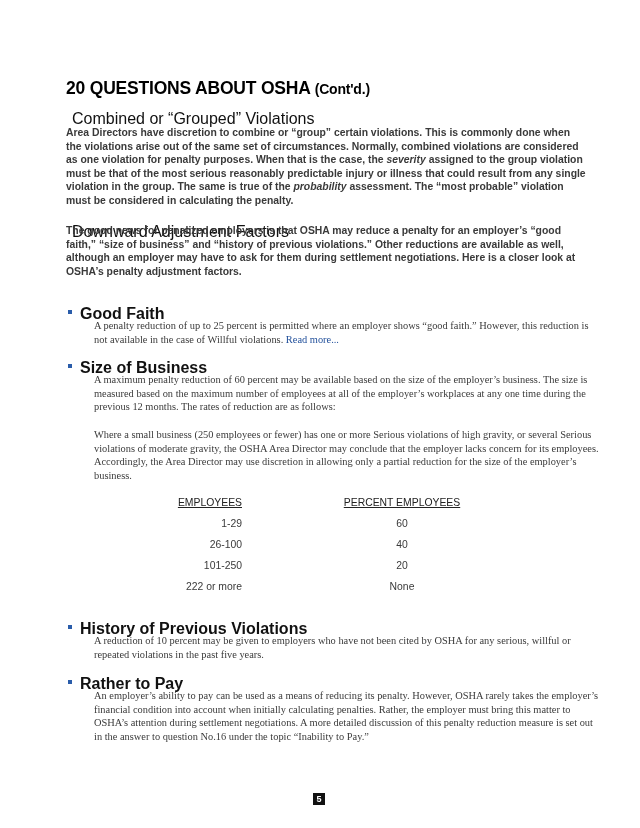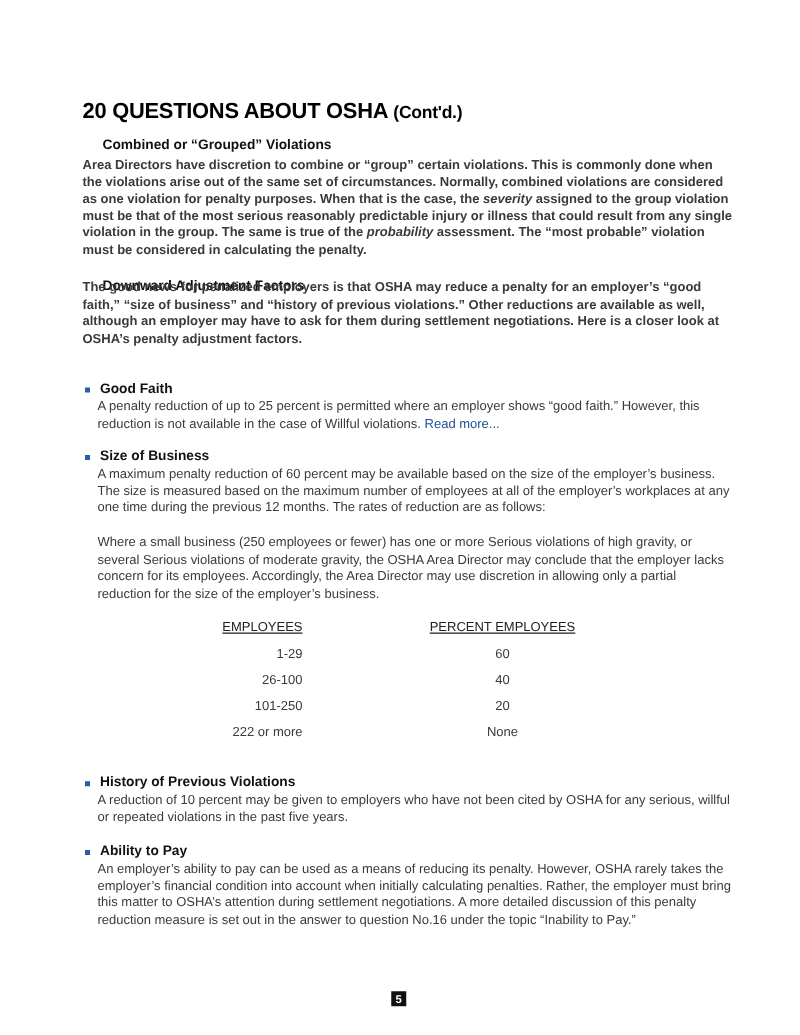--- a/index.html
+++ b/index.html
@@ -8,36 +8,36 @@
     font-family: "Liberation Sans", sans-serif; color: #333333;
   }
   .page { position: absolute; left: 66px; top: 0; width: 520px; }
   .title {
     position: absolute; top: 78px; left: 0;
     font-size: 17.5px; font-weight: bold; color: #000; letter-spacing: -0.2px;
     white-space: nowrap;
   }
   .title .cont { font-size: 14px; font-weight: bold; }
   .h2 {
-    position: absolute; left: 16px; font-size: 11px; font-weight: bold; color: #111;
+    position: absolute; left: 6px; font-size: 16px; font-weight: normal; color: #111;
     white-space: nowrap;
   }
   .para {
     position: absolute; left: 0; width: 520px; font-size: 10.4px; line-height: 13.6px; color: #3a3a3a; font-weight: bold;
   }
   .para em { font-style: italic; }
   .bullet { position: absolute; left: 0; width: 520px; }
   .bullet .dot {
     position: absolute; left: 2px; top: 5px; width: 4px; height: 4px; background: #2a5caa;
   }
   .bullet .btitle {
-    position: absolute; left: 14px; top: 0; font-size: 11px; font-weight: bold; color: #111; white-space: nowrap;
+    position: absolute; left: 14px; top: 0; font-size: 16px; font-weight: bold; color: #111; white-space: nowrap;
   }
   .bullet .btext {
-    position: absolute; left: 12px; top: 14px; width: 508px; font-size: 10.4px; line-height: 13.6px; color: #3a3a3a;
+    position: absolute; left: 28px; top: 14px; width: 508px; font-size: 10.4px; line-height: 13.6px; color: #3a3a3a; font-family: Liberation Serif, serif;
   }
   .link { color: #1f4e9a; cursor: pointer; }
   .tbl { position: absolute; left: 66px; top: 497px; width: 300px; font-size: 10.4px; color: #3a3a3a; }
   .tbl .row { position: absolute; left: 0; width: 300px; height: 14px; }
   .tbl .c1 { position: absolute; left: 0; width: 110px; text-align: right; }
   .tbl .c2 { position: absolute; left: 205px; width: 130px; text-align: center; }
   .tbl .hdr { text-decoration: underline; color: #222; }
   .pagenum {
     position: absolute; left: 313px; top: 793px; width: 12px; height: 12px; background: #111; color: #fff;
     font-size: 9px; font-weight: bold; text-align: center; line-height: 12px;
@@ -72,21 +72,21 @@
   </div>
 
   <div class="bullet" style="top:620px;">
     <span class="dot"></span>
     <div class="btitle">History of Previous Violations</div>
     <div class="btext">A reduction of 10 percent may be given to employers who have not been cited by OSHA for any serious, willful or repeated violations in the past five years.</div>
   </div>
 
   <div class="bullet" style="top:675px;">
     <span class="dot"></span>
-    <div class="btitle">Ability to Pay</div>
+    <div class="btitle">Rather to Pay</div>
     <div class="btext">An employer’s ability to pay can be used as a means of reducing its penalty. However, OSHA rarely takes the employer’s financial condition into account when initially calculating penalties. Rather, the employer must bring this matter to OSHA’s attention during settlement negotiations. A more detailed discussion of this penalty reduction measure is set out in the answer to question No.16 under the topic “Inability to Pay.”</div>
   </div>
 
   <div class="tbl">
     <div class="row" style="top:0px;">
       <div class="c1 hdr">EMPLOYEES</div>
       <div class="c2 hdr">PERCENT EMPLOYEES</div>
     </div>
     <div class="row" style="top:21px;">
       <div class="c1">1-29</div>

